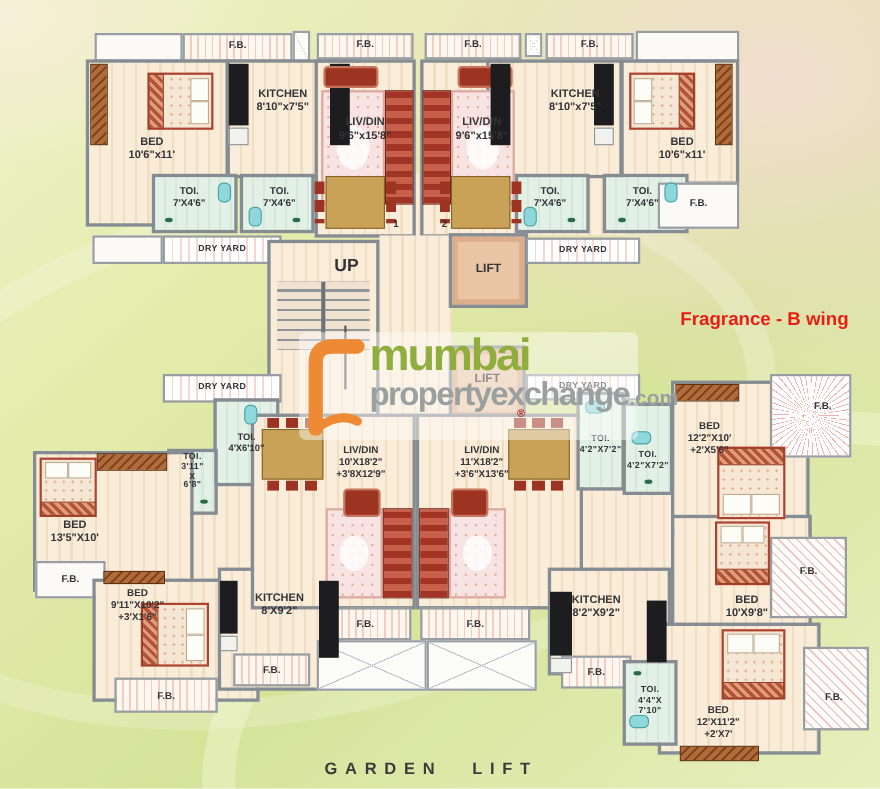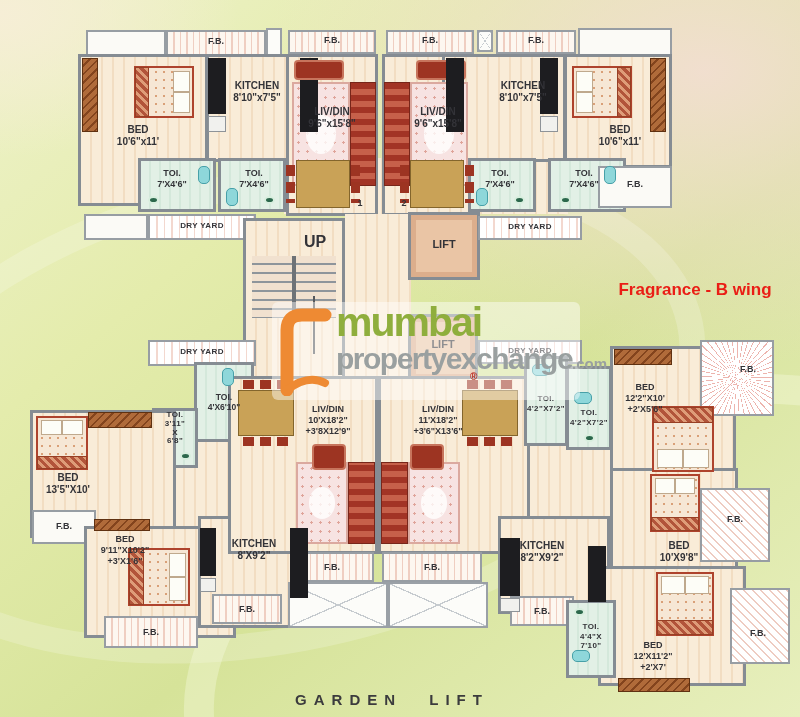--- a/index.html
+++ b/index.html
@@ -53,21 +53,21 @@
   .lbl{position:absolute;font:bold 10px/1.2 "Liberation Sans",sans-serif;color:#333338;text-align:center;white-space:nowrap;z-index:6;}
   .lbl span{display:block;}
   .s9{font-size:9px;} .s85{font-size:8.5px;} .s8{font-size:8px;letter-spacing:.4px;}
   #title{position:absolute;left:606px;top:281px;width:178px;text-align:center;z-index:9;
     font:bold 17px/1.1 "Liberation Sans",sans-serif;color:#ea1d15;}
   #footer{position:absolute;left:252px;top:691px;width:280px;text-align:center;z-index:9;
     font:bold 15px/1.2 "Liberation Sans",sans-serif;color:#3b3b3d;letter-spacing:7px;word-spacing:16px;}
   #wm{position:absolute;left:272px;top:302px;width:308px;height:98px;background:rgba(255,255,255,.45);border-radius:6px;z-index:8;}
   #wm .b1{position:absolute;left:64px;top:0px;font:bold 41px/1 "Liberation Sans",sans-serif;color:#8fae3d;letter-spacing:-2px;}
   #wm .b2{position:absolute;left:64px;top:42px;font:bold 30px/1 "Liberation Sans",sans-serif;color:#9aa0a0;letter-spacing:-1.5px;}
-  #wm .tld{font-size:15px;letter-spacing:0;}
+  #wm .tld{font-size:19px;letter-spacing:0;}
   #wm .reg{position:absolute;left:198px;top:70px;font:bold 10px/1 "Liberation Sans",sans-serif;color:#b8241c;}
 </style>
 </head>
 <body>
 
 <div id="canvas">
   <div class="sw" style="left:-160px;top:170px;width:820px;height:430px;border:26px solid rgba(255,255,255,.20);transform:rotate(-12deg);"></div>
   <div class="sw" style="left:180px;top:380px;width:900px;height:500px;border:30px solid rgba(248,252,228,.35);transform:rotate(-9deg);"></div>
 
   <div class="r plain wall2" style="left:86px;top:30px;width:80px;height:26px;"></div>

